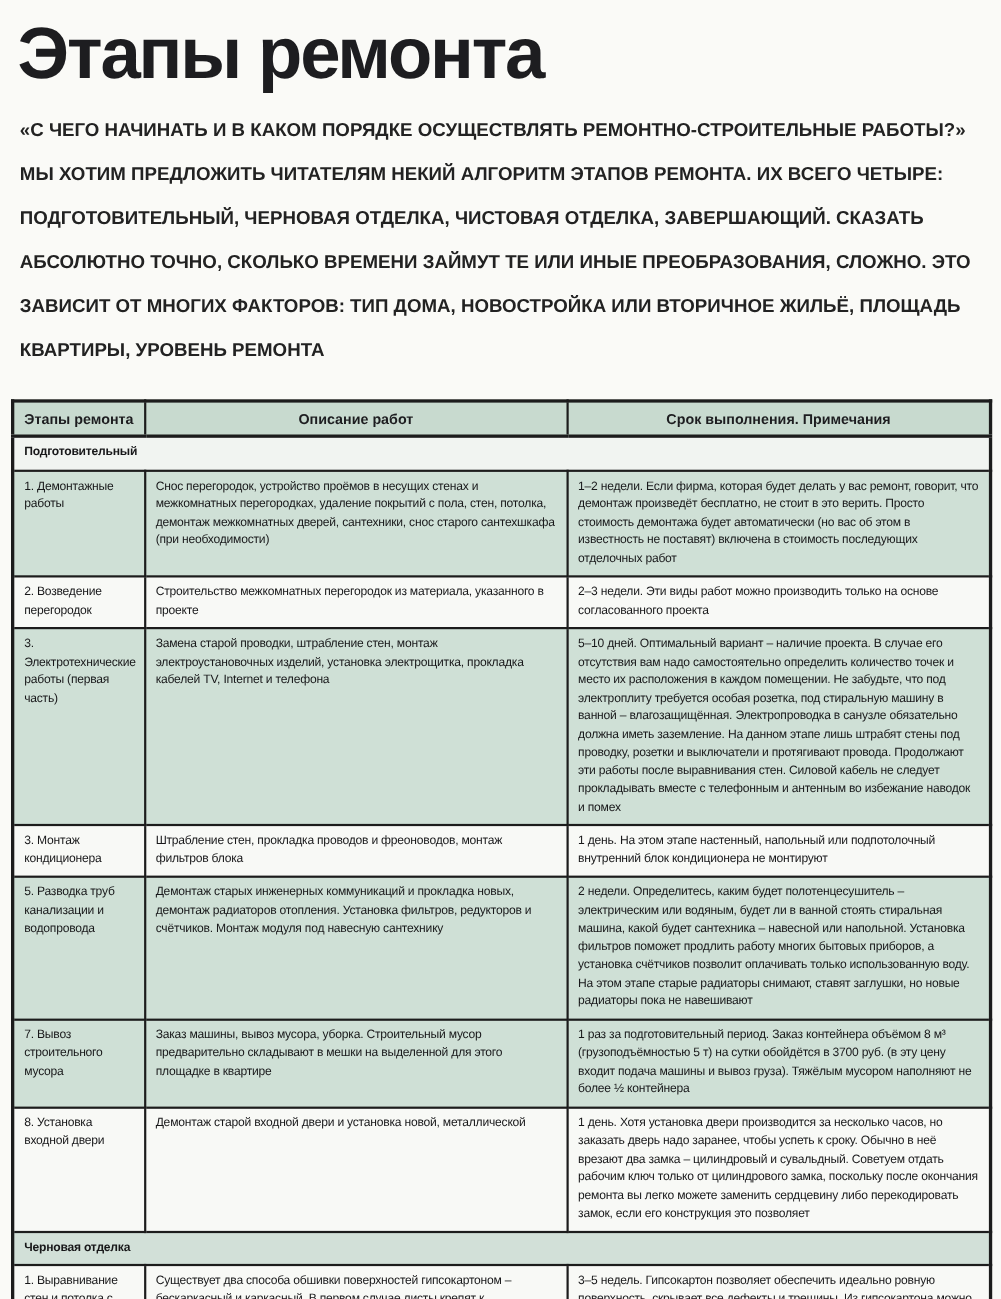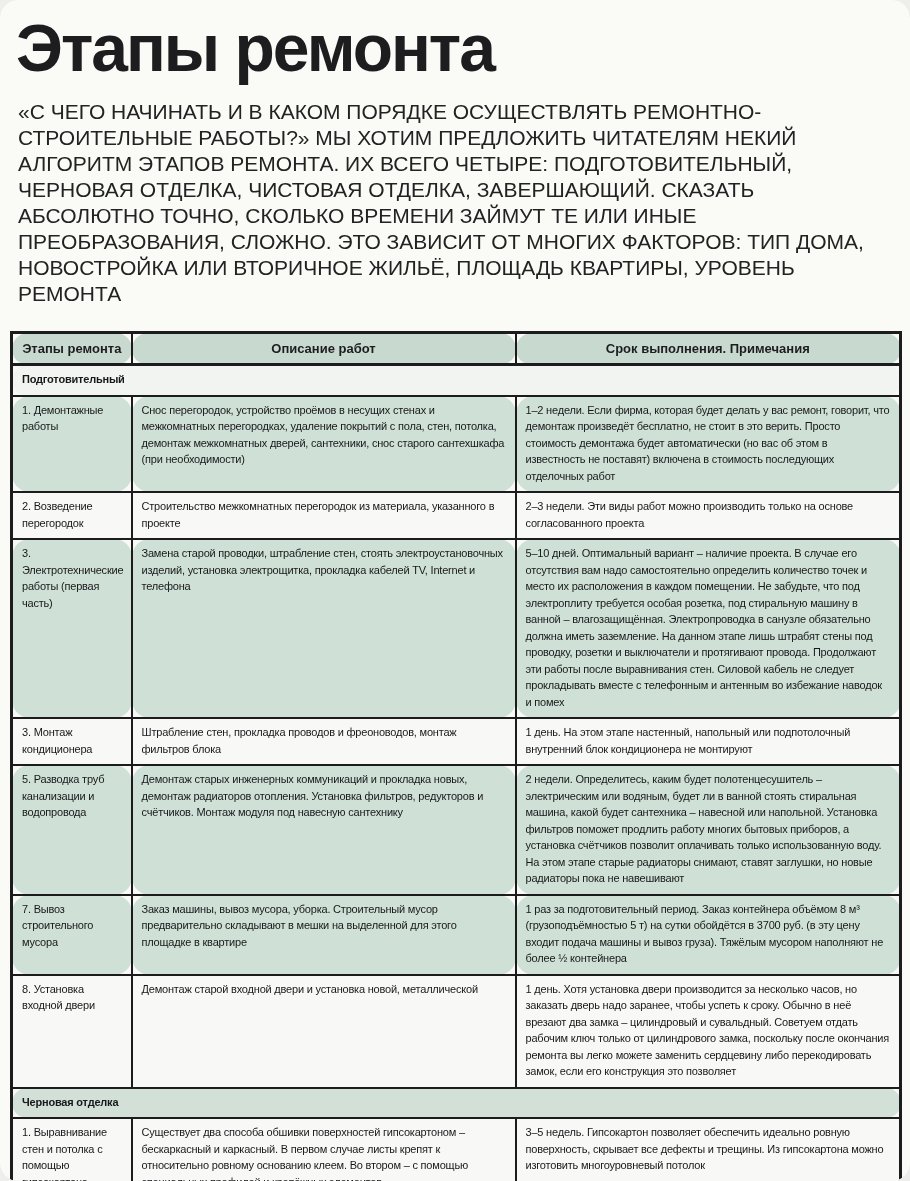--- a/index.html
+++ b/index.html
@@ -5,21 +5,21 @@
   :root{
     --c-border:#1c1c1c;
     --c-page:#fafaf7;
     --c-head:#c8dacf;
     --c-row-green:#cfe0d6;
     --c-row-white:#f8f9f6;
     --c-sec-light:#f1f4f1;
     --c-sec-green:#d2e0d8;
     --c-text:#1d1d20;
   }
-  *{box-sizing:border-box;border-radius:18px;}
+  *{box-sizing:border-box;}
   html,body{margin:0;padding:0;}
   body{
     background:#eeeeec;
     font-family:"Liberation Sans", sans-serif;
     color:var(--c-text);
   }
   .page{
     width:910px;
     height:1181px;
     margin:0 auto;
@@ -29,23 +29,23 @@
   }
   .page-title{
     font-size:66px;
     font-weight:bold;
     letter-spacing:-2px;
     line-height:1.05;
     margin:2px 0 16px 6px;
     color:var(--c-text);
   }
   .intro{
-    font-size:21px;
-    font-weight:normal;
-    line-height:26px;
+    font-size:17px;
+    font-weight:bold;
+    line-height:40px;
     color:#222222;
     margin:0 10px 24px 8px;
     max-width:872px;
   }
   table.stages{
     width:892px;
     border-collapse:collapse;
     table-layout:fixed;
     border:3px solid var(--c-border);
     background:var(--c-row-white);
@@ -110,21 +110,21 @@
           <td>Снос перегородок, устройство проёмов в несущих стенах и межкомнатных перегородках, удаление покрытий с пола, стен, потолка, демонтаж межкомнатных дверей, сантехники, снос старого сантехшкафа (при необходимости)</td>
           <td>1–2 недели. Если фирма, которая будет делать у вас ремонт, говорит, что демонтаж произведёт бесплатно, не стоит в это верить. Просто стоимость демонтажа будет автоматически (но вас об этом в известность не поставят) включена в стоимость последующих отделочных работ</td>
         </tr>
         <tr class="white">
           <td>2. Возведение перегородок</td>
           <td>Строительство межкомнатных перегородок из материала, указанного в проекте</td>
           <td>2–3 недели. Эти виды работ можно производить только на основе согласованного проекта</td>
         </tr>
         <tr class="green">
           <td>3. Электротехнические работы (первая часть)</td>
-          <td>Замена старой проводки, штрабление стен, стоять электроустановочных изделий, установка электрощитка, прокладка кабелей TV, Internet и телефона</td>
+          <td>Замена старой проводки, штрабление стен, монтаж электроустановочных изделий, установка электрощитка, прокладка кабелей TV, Internet и телефона</td>
           <td>5–10 дней. Оптимальный вариант – наличие проекта. В случае его отсутствия вам надо самостоятельно определить количество точек и место их расположения в каждом помещении. Не забудьте, что под электроплиту требуется особая розетка, под стиральную машину в ванной – влагозащищённая. Электропроводка в санузле обязательно должна иметь заземление. На данном этапе лишь штрабят стены под проводку, розетки и выключатели и протягивают провода. Продолжают эти работы после выравнивания стен. Силовой кабель не следует прокладывать вместе с телефонным и антенным во избежание наводок и помех</td>
         </tr>
         <tr class="white">
           <td>3. Монтаж кондиционера</td>
           <td>Штрабление стен, прокладка проводов и фреоноводов, монтаж фильтров блока</td>
           <td>1 день. На этом этапе настенный, напольный или подпотолочный внутренний блок кондиционера не монтируют</td>
         </tr>
         <tr class="green">
           <td>5. Разводка труб канализации и водопровода</td>
           <td>Демонтаж старых инженерных коммуникаций и прокладка новых, демонтаж радиаторов отопления. Установка фильтров, редукторов и счётчиков. Монтаж модуля под навесную сантехнику</td>

